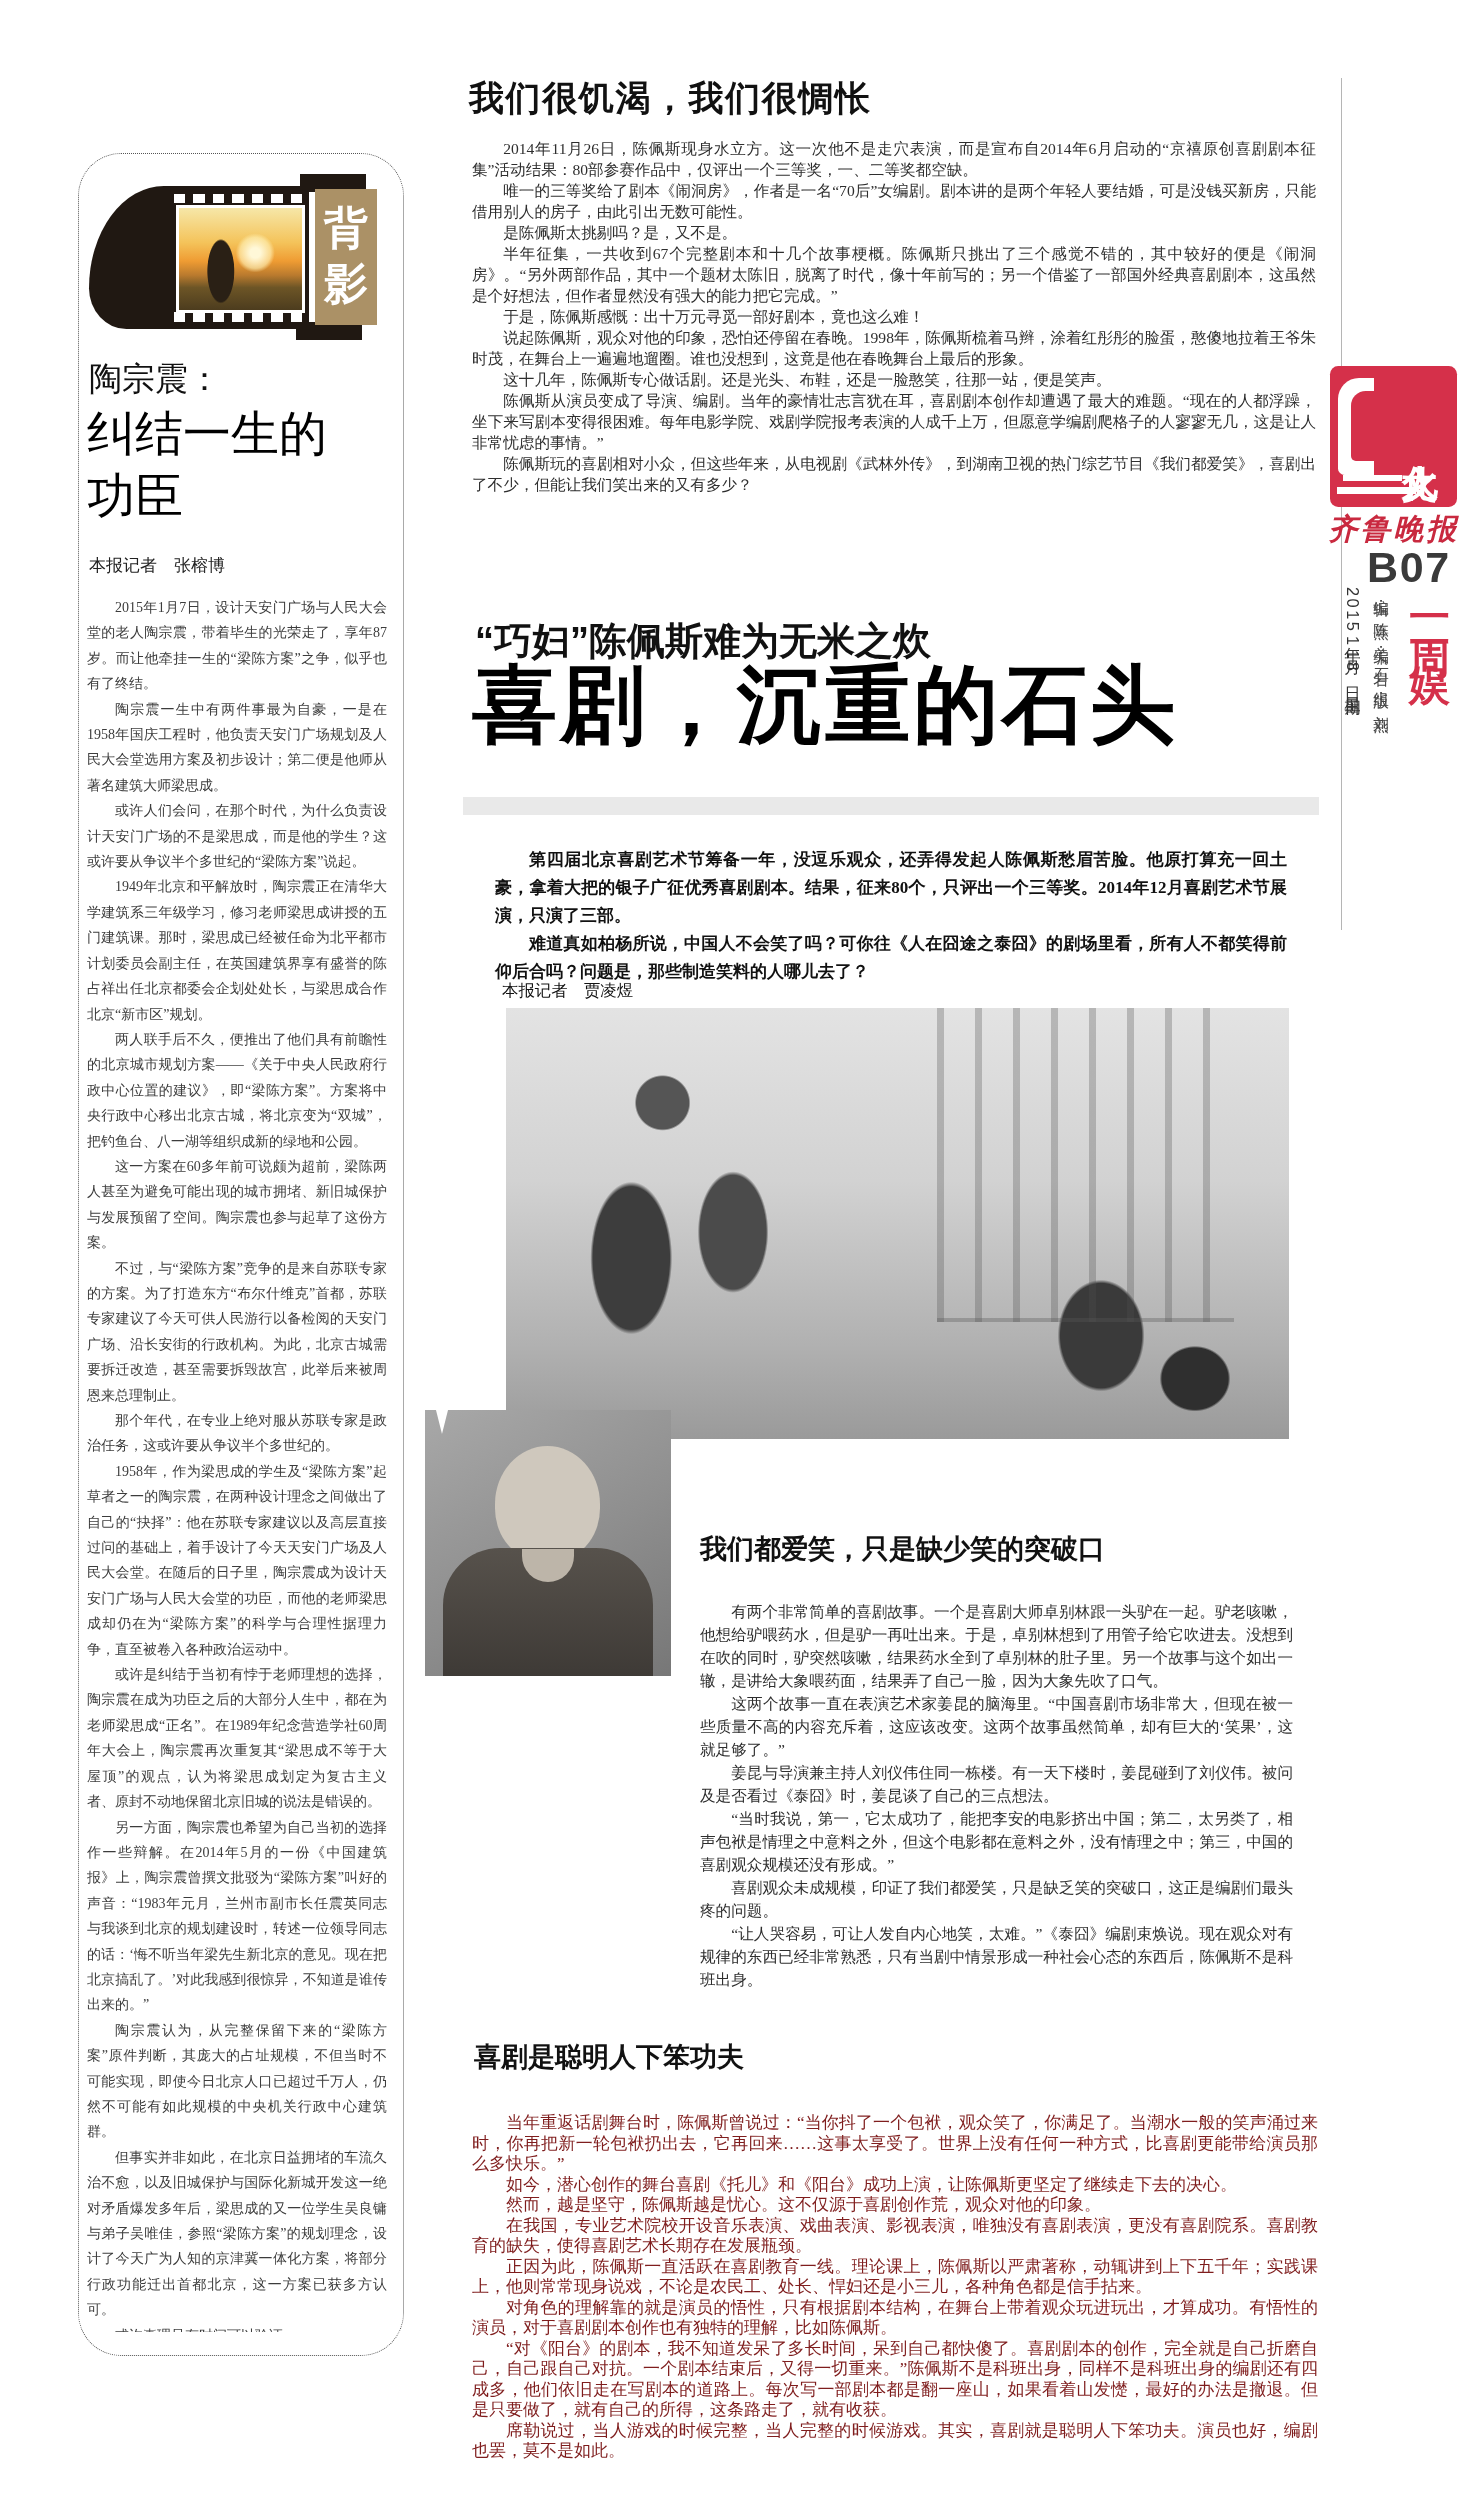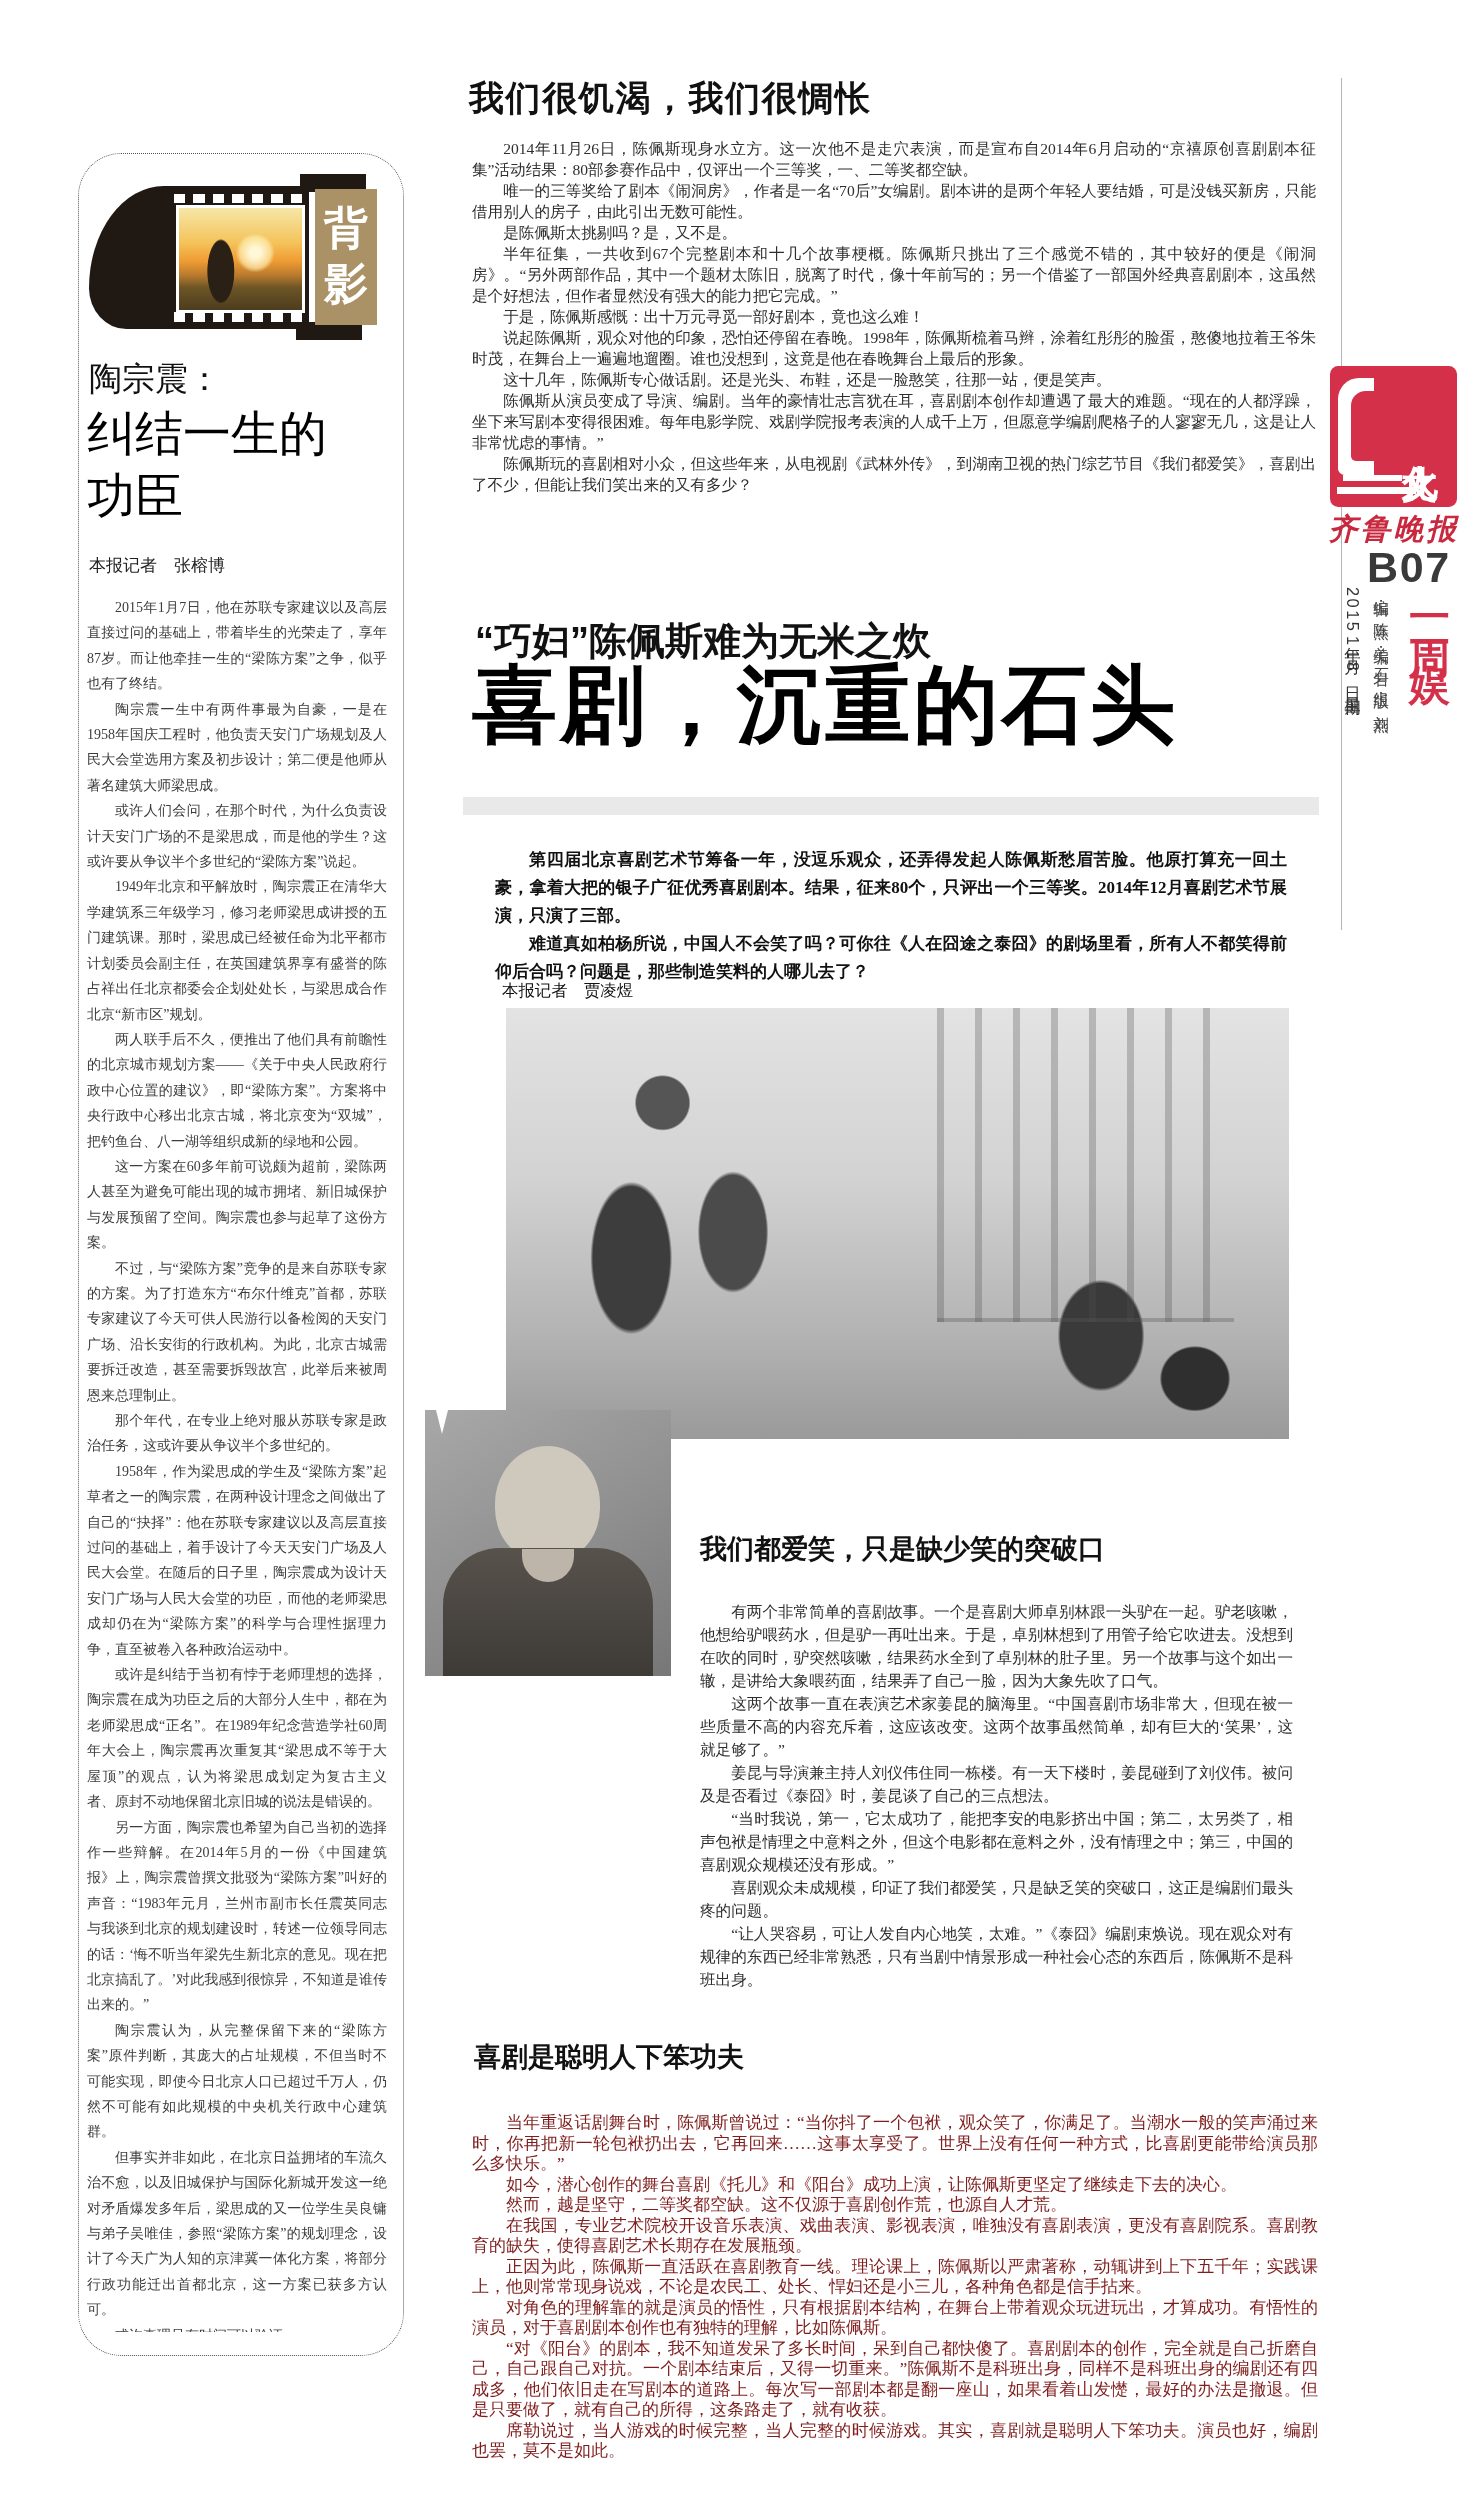--- a/index.html
+++ b/index.html
@@ -142,21 +142,21 @@
     <div class="film-photo"></div>
   </div>
 
   <div class="abs sans" id="sidebar-title-prefix">陶宗震：</div>
   <div class="abs sans" id="sidebar-title">
     <div>纠结一生的</div>
     <div>功臣</div>
   </div>
   <div class="abs sans" id="sidebar-byline">本报记者　张榕博</div>
   <div class="abs" id="sidebar-body">
-      <p>2015年1月7日，他在苏联专家建议以及高层直接过问的基础上，带着毕生的光荣走了，享年87岁。而让他牵挂一生的“梁陈方案”之争，似乎也有了终结。</p>
+      <p>2015年1月7日，设计天安门广场与人民大会堂的老人陶宗震，带着毕生的光荣走了，享年87岁。而让他牵挂一生的“梁陈方案”之争，似乎也有了终结。</p>
       <p>陶宗震一生中有两件事最为自豪，一是在1958年国庆工程时，他负责天安门广场规划及人民大会堂选用方案及初步设计；第二便是他师从著名建筑大师梁思成。</p>
       <p>或许人们会问，在那个时代，为什么负责设计天安门广场的不是梁思成，而是他的学生？这或许要从争议半个多世纪的“梁陈方案”说起。</p>
       <p>1949年北京和平解放时，陶宗震正在清华大学建筑系三年级学习，修习老师梁思成讲授的五门建筑课。那时，梁思成已经被任命为北平都市计划委员会副主任，在英国建筑界享有盛誉的陈占祥出任北京都委会企划处处长，与梁思成合作北京“新市区”规划。</p>
       <p>两人联手后不久，便推出了他们具有前瞻性的北京城市规划方案——《关于中央人民政府行政中心位置的建议》，即“梁陈方案”。方案将中央行政中心移出北京古城，将北京变为“双城”，把钓鱼台、八一湖等组织成新的绿地和公园。</p>
       <p>这一方案在60多年前可说颇为超前，梁陈两人甚至为避免可能出现的城市拥堵、新旧城保护与发展预留了空间。陶宗震也参与起草了这份方案。</p>
       <p>不过，与“梁陈方案”竞争的是来自苏联专家的方案。为了打造东方“布尔什维克”首都，苏联专家建议了今天可供人民游行以备检阅的天安门广场、沿长安街的行政机构。为此，北京古城需要拆迁改造，甚至需要拆毁故宫，此举后来被周恩来总理制止。</p>
       <p>那个年代，在专业上绝对服从苏联专家是政治任务，这或许要从争议半个多世纪的。</p>
       <p>1958年，作为梁思成的学生及“梁陈方案”起草者之一的陶宗震，在两种设计理念之间做出了自己的“抉择”：他在苏联专家建议以及高层直接过问的基础上，着手设计了今天天安门广场及人民大会堂。在随后的日子里，陶宗震成为设计天安门广场与人民大会堂的功臣，而他的老师梁思成却仍在为“梁陈方案”的科学与合理性据理力争，直至被卷入各种政治运动中。</p>
       <p>或许是纠结于当初有悖于老师理想的选择，陶宗震在成为功臣之后的大部分人生中，都在为老师梁思成“正名”。在1989年纪念营造学社60周年大会上，陶宗震再次重复其“梁思成不等于大屋顶”的观点，认为将梁思成划定为复古主义者、原封不动地保留北京旧城的说法是错误的。</p>
       <p>另一方面，陶宗震也希望为自己当初的选择作一些辩解。在2014年5月的一份《中国建筑报》上，陶宗震曾撰文批驳为“梁陈方案”叫好的声音：“1983年元月，兰州市副市长任震英同志与我谈到北京的规划建设时，转述一位领导同志的话：‘悔不听当年梁先生新北京的意见。现在把北京搞乱了。’对此我感到很惊异，不知道是谁传出来的。”</p>
@@ -204,21 +204,21 @@
       <p>姜昆与导演兼主持人刘仪伟住同一栋楼。有一天下楼时，姜昆碰到了刘仪伟。被问及是否看过《泰囧》时，姜昆谈了自己的三点想法。</p>
       <p>“当时我说，第一，它太成功了，能把李安的电影挤出中国；第二，太另类了，相声包袱是情理之中意料之外，但这个电影都在意料之外，没有情理之中；第三，中国的喜剧观众规模还没有形成。”</p>
       <p>喜剧观众未成规模，印证了我们都爱笑，只是缺乏笑的突破口，这正是编剧们最头疼的问题。</p>
       <p>“让人哭容易，可让人发自内心地笑，太难。”《泰囧》编剧束焕说。现在观众对有规律的东西已经非常熟悉，只有当剧中情景形成一种社会心态的东西后，陈佩斯不是科班出身。</p>
     </div>
 
   <div class="abs sans" id="section2-heading">喜剧是聪明人下笨功夫</div>
   <div class="abs" id="section2-body">
       <p>当年重返话剧舞台时，陈佩斯曾说过：“当你抖了一个包袱，观众笑了，你满足了。当潮水一般的笑声涌过来时，你再把新一轮包袱扔出去，它再回来……这事太享受了。世界上没有任何一种方式，比喜剧更能带给演员那么多快乐。”</p>
       <p>如今，潜心创作的舞台喜剧《托儿》和《阳台》成功上演，让陈佩斯更坚定了继续走下去的决心。</p>
-      <p>然而，越是坚守，二等奖都空缺。这不仅源于喜剧创作荒，也源自人才荒。</p>
+      <p>然而，越是坚守，陈佩斯越是忧心。这不仅源于喜剧创作荒，观众对他的印象。</p>
       <p>在我国，专业艺术院校开设音乐表演、戏曲表演、影视表演，唯独没有喜剧表演，更没有喜剧院系。喜剧教育的缺失，使得喜剧艺术长期存在发展瓶颈。</p>
       <p>正因为此，陈佩斯一直活跃在喜剧教育一线。理论课上，陈佩斯以严肃著称，动辄讲到上下五千年；实践课上，他则常常现身说戏，不论是农民工、处长、悍妇还是小三儿，各种角色都是信手拈来。</p>
       <p>对角色的理解靠的就是演员的悟性，只有根据剧本结构，在舞台上带着观众玩进玩出，才算成功。有悟性的演员，对于喜剧剧本创作也有独特的理解，比如陈佩斯。</p>
       <p>“对《阳台》的剧本，我不知道发呆了多长时间，呆到自己都快傻了。喜剧剧本的创作，完全就是自己折磨自己，自己跟自己对抗。一个剧本结束后，又得一切重来。”陈佩斯不是科班出身，同样不是科班出身的编剧还有四成多，他们依旧走在写剧本的道路上。每次写一部剧本都是翻一座山，如果看着山发憷，最好的办法是撤退。但是只要做了，就有自己的所得，这条路走了，就有收获。</p>
       <p>席勒说过，当人游戏的时候完整，当人完整的时候游戏。其实，喜剧就是聪明人下笨功夫。演员也好，编剧也罢，莫不是如此。</p>
     </div>
 
   <div class="abs" id="strip-divider"></div>
   <div class="abs" id="culture-logo">
     <div class="book-slit1"></div>

